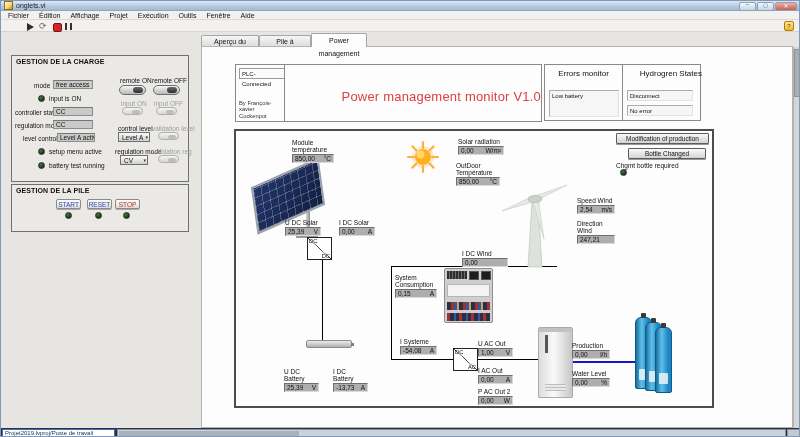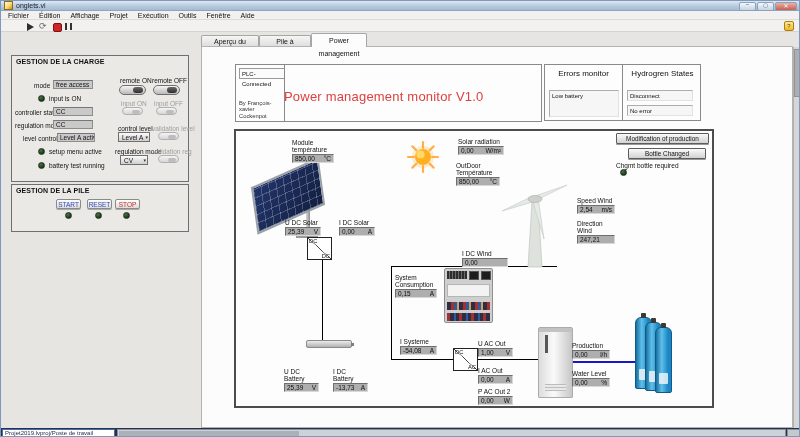--- a/index.html
+++ b/index.html
@@ -57,21 +57,21 @@
   
   .tab{position:absolute;border:1px solid #a6a6a6;border-bottom:none;border-radius:2px 2px 0 0;
     background:linear-gradient(#f6f6f6,#dcdcdc);font-size:7px;text-align:center;box-sizing:border-box;}
   .tab.active{background:#fcfcfc;z-index:3;}
   .tabpage{position:absolute;left:200px;top:45px;width:592px;height:382px;background:#fcfcfc;border:1px solid #b3b3b3;box-sizing:border-box;z-index:1;}
   
   .hdrbox{position:absolute;border:1px solid #8a8a8a;background:#fdfdfd;box-sizing:border-box;z-index:2;}
   .plcbox{position:absolute;left:3px;top:3px;width:46px;height:11px;border:1px solid #9a9a9a;
     font-size:6px;line-height:10px;padding-left:2px;box-sizing:border-box;background:#fbfbfb;}
   .author{position:absolute;left:3px;bottom:2px;width:44px;font-size:5.8px;line-height:6.5px;color:#333;}
-  .redtitle{position:absolute;left:48px;right:0;top:24px;text-align:left;font-size:13px;color:#de4040;letter-spacing:.2px;}
+  .redtitle{position:absolute;left:48px;right:0;top:24px;text-align:right;font-size:13px;color:#de4040;letter-spacing:.2px;}
   .colhdr{position:absolute;top:4px;font-size:8px;text-align:center;}
   .sunkfld{position:absolute;background:#f6f6f6;border:1px solid #adadad;border-bottom-color:#e2e2e2;border-right-color:#e2e2e2;
     font-size:6px;line-height:8px;padding:1px 0 0 2px;box-sizing:border-box;}
   
   .diagbox{position:absolute;left:233px;top:128px;width:480px;height:279px;background:#fdfdfd;border:2px solid #4c4c4c;box-sizing:border-box;z-index:2;}
   .meter{position:absolute;z-index:5;}
   .meter .lb{font-size:6.5px;line-height:7px;margin-bottom:1px;}
   .meter .bx{display:flex;justify-content:space-between;align-items:center;height:9px;background:#aeaeae;
     border:1px solid #6e6e6e;border-bottom-color:#d8d8d8;border-right-color:#d8d8d8;
     font-size:6.5px;padding:0 2px;box-sizing:border-box;}
@@ -212,21 +212,21 @@
 
   <div class="hdrbox" style="left:234px;top:63px;width:307px;height:58px;">
     <div class="plcbox">PLC-Connected</div>
     <div class="author">By François-xavier Cockenpot</div>
     <div style="position:absolute;left:48px;top:0;width:1px;height:100%;background:#8a8a8a;"></div>
     <div class="redtitle">Power management monitor V1.0</div>
   </div>
   <div class="hdrbox" style="left:543px;top:63px;width:157px;height:57px;">
     <div style="position:absolute;left:77px;top:0;width:1px;height:100%;background:#8a8a8a;"></div>
     <div class="colhdr" style="left:0;width:77px;">Errors monitor</div>
-    <div class="colhdr" style="left:78px;width:79px;">Hydrogren States</div>
+    <div class="colhdr" style="left:78px;width:79px;text-align:right;">Hydrogren States</div>
     <div class="sunkfld" style="left:4px;top:25px;width:70px;height:27px;">Low battery</div>
     <div class="sunkfld" style="left:82px;top:25px;width:66px;height:11px;">Disconnect</div>
     <div class="sunkfld" style="left:82px;top:40px;width:66px;height:11px;">No error</div>
   </div>
 
   <div class="diagbox"></div>
 
   <div class="wire" style="left:321px;top:258px;width:1px;height:83px;"></div>
   <div class="wire" style="left:390px;top:265px;width:166px;height:1px;"></div>
   <div class="wire" style="left:390px;top:265px;width:1px;height:93px;"></div>

